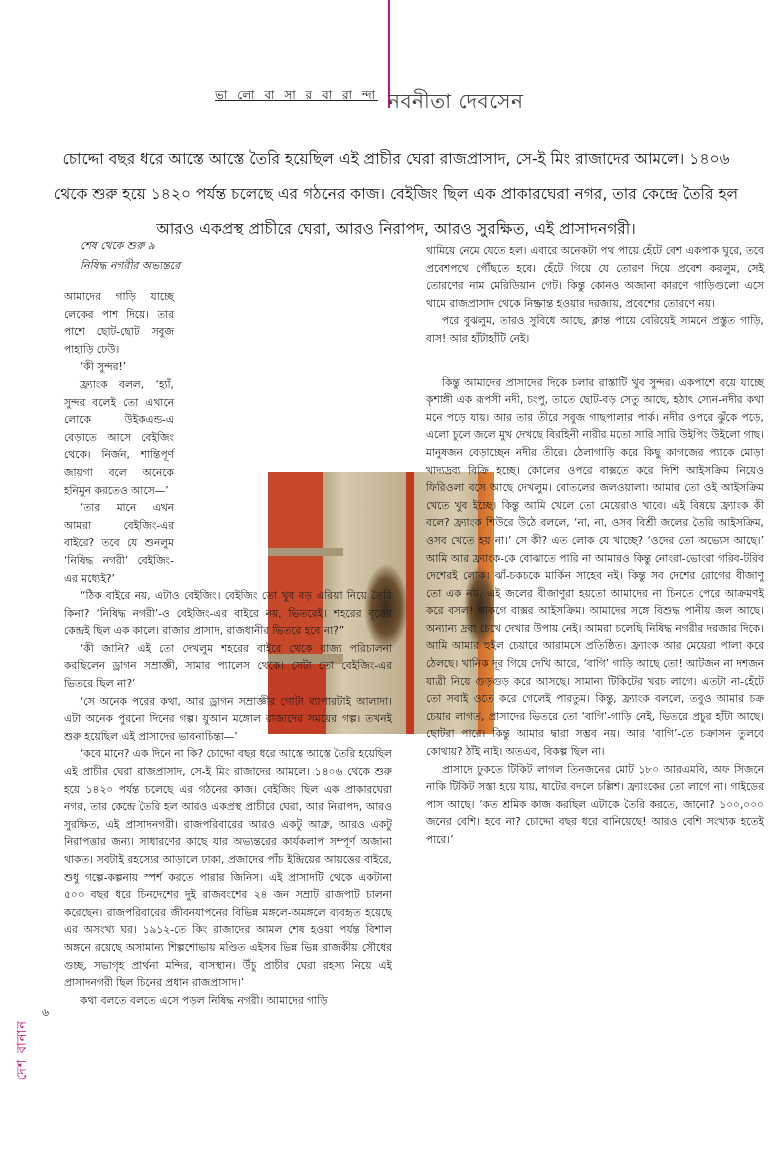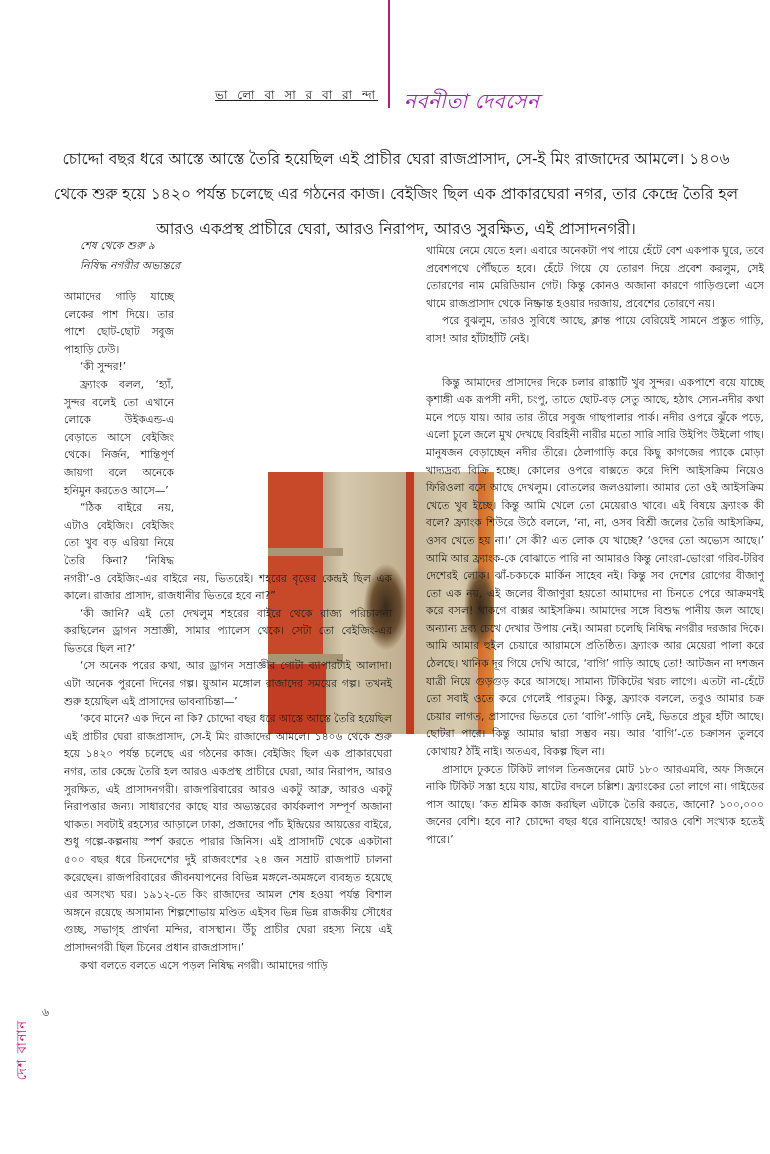--- a/index.html
+++ b/index.html
@@ -10,22 +10,22 @@
     }
     .divider-line {
       position: absolute; left: 388px; top: 0; width: 1.5px; height: 108px;
       background: #c2187a;
     }
     .header-title {
       position: absolute; top: 86px; right: 392px;
       font-size: 12px; letter-spacing: 3px; color: #222; text-decoration: underline;
     }
     .header-author {
-      position: absolute; top: 86px; left: 404px;
-      font-size: 20px; color: #a21caf; letter-spacing: 0.5px; font-style: italic;
+      position: absolute; top: 86px; left: 388px;
+      font-size: 20px; color: #404040; letter-spacing: 0.5px;
     }
     .intro {
       position: absolute; top: 142px; left: 51px; width: 690px;
       font-size: 15.5px; line-height: 35px; text-align: center; color: #111;
     }
     .col {
       position: absolute; font-size: 10.6px; line-height: 17.6px; color: #1e1e1e;
     }
     .col p { margin: 0; text-indent: 16px; text-align: justify; }
     .col p.noindent { text-indent: 0; }
@@ -82,20 +82,21 @@
 <div class="photo-red-bot"></div>
 
 <div class="col left-col">
   <p class="subhead">শেষ থেকে শুরু ৯</p>
   <p class="subhead">নিষিদ্ধ নগরীর অভ্যন্তরে</p>
   <div class="subhead-gap"></div>
   <div class="float-img-left"></div>
   <p class="noindent">আমাদের গাড়ি যাচ্ছে লেকের পাশ দিয়ে। তার পাশে ছোট-ছোট সবুজ পাহাড়ি ঢেউ।</p>
   <p>‘কী সুন্দর!’</p>
   <p>ফ্র্যাংক বলল, ‘হ্যাঁ, সুন্দর বলেই তো এখানে লোকে উইকএন্ড-এ বেড়াতে আসে বেইজিং থেকে। নির্জন, শান্তিপূর্ণ জায়গা বলে অনেকে হনিমুন করতেও আসে—’</p>
+  <p>‘তার মানে এখন আমরা বেইজিং-এর বাইরে? তবে যে শুনলুম ‘নিষিদ্ধ নগরী’ বেইজিং-এর মধ্যেই?’</p>
   <p>“ঠিক বাইরে নয়, এটাও বেইজিং। বেইজিং তো খুব বড় এরিয়া নিয়ে তৈরি কিনা? ‘নিষিদ্ধ নগরী’-ও বেইজিং-এর বাইরে নয়, ভিতরেই। শহরের বৃত্তের কেন্দ্রই ছিল এক কালে। রাজার প্রাসাদ, রাজধানীর ভিতরে হবে না?”</p>
   <p>‘কী জানি? এই তো দেখলুম শহরের বাইরে থেকে রাজ্য পরিচালনা করছিলেন ড্রাগন সম্রাজ্ঞী, সামার প্যালেস থেকে। সেটা তো বেইজিং-এর ভিতরে ছিল না?’</p>
   <p>‘সে অনেক পরের কথা, আর ড্রাগন সম্রাজ্ঞীর গোটা ব্যাপারটাই আলাদা। এটা অনেক পুরনো দিনের গল্প। য়ুআন মঙ্গোল রাজাদের সময়ের গল্প। তখনই শুরু হয়েছিল এই প্রাসাদের ভাবনাচিন্তা—’</p>
   <p>‘কবে মানে? এক দিনে না কি? চোদ্দো বছর ধরে আস্তে আস্তে তৈরি হয়েছিল এই প্রাচীর ঘেরা রাজপ্রাসাদ, সে-ই মিং রাজাদের আমলে। ১৪০৬ থেকে শুরু হয়ে ১৪২০ পর্যন্ত চলেছে এর গঠনের কাজ। বেইজিং ছিল এক প্রাকারঘেরা নগর, তার কেন্দ্রে তৈরি হল আরও একপ্রস্থ প্রাচীরে ঘেরা, আর নিরাপদ, আরও সুরক্ষিত, এই প্রাসাদনগরী। রাজপরিবারের আরও একটু আব্রু, আরও একটু নিরাপত্তার জন্য। সাধারণের কাছে যার অভ্যন্তরের কার্যকলাপ সম্পূর্ণ অজানা থাকত। সবটাই রহস্যের আড়ালে ঢাকা, প্রজাদের পাঁচ ইন্দ্রিয়ের আয়ত্তের বাইরে, শুধু গল্পে-কল্পনায় স্পর্শ করতে পারার জিনিস। এই প্রাসাদটি থেকে একটানা ৫০০ বছর ধরে চিনদেশের দুই রাজবংশের ২৪ জন সম্রাট রাজপাট চালনা করেছেন। রাজপরিবারের জীবনযাপনের বিভিন্ন মঙ্গলে-অমঙ্গলে ব্যবহৃত হয়েছে এর অসংখ্য ঘর। ১৯১২-তে কিং রাজাদের আমল শেষ হওয়া পর্যন্ত বিশাল অঙ্গনে রয়েছে অসামান্য শিল্পশোভায় মণ্ডিত এইসব ভিন্ন ভিন্ন রাজকীয় সৌধের গুচ্ছ, সভাগৃহ প্রার্থনা মন্দির, বাসস্থান। উঁচু প্রাচীর ঘেরা রহস্য নিয়ে এই প্রাসাদনগরী ছিল চিনের প্রধান রাজপ্রাসাদ।’</p>
   <p>কথা বলতে বলতে এসে পড়ল নিষিদ্ধ নগরী। আমাদের গাড়ি</p>
 </div>
 
 <div class="col right-col">
   <p class="noindent">থামিয়ে নেমে যেতে হল। এবারে অনেকটা পথ পায়ে হেঁটে বেশ একপাক ঘুরে, তবে প্রবেশপথে পৌঁছতে হবে। হেঁটে গিয়ে যে তোরণ দিয়ে প্রবেশ করলুম, সেই তোরণের নাম মেরিডিয়ান গেট। কিন্তু কোনও অজানা কারণে গাড়িগুলো এসে থামে রাজপ্রাসাদ থেকে নিষ্ক্রান্ত হওয়ার দরজায়, প্রবেশের তোরণে নয়।</p>
   <p>পরে বুঝলুম, তারও সুবিধে আছে, ক্লান্ত পায়ে বেরিয়েই সামনে প্রস্তুত গাড়ি, বাস! আর হাঁটাহাঁটি নেই।</p>

